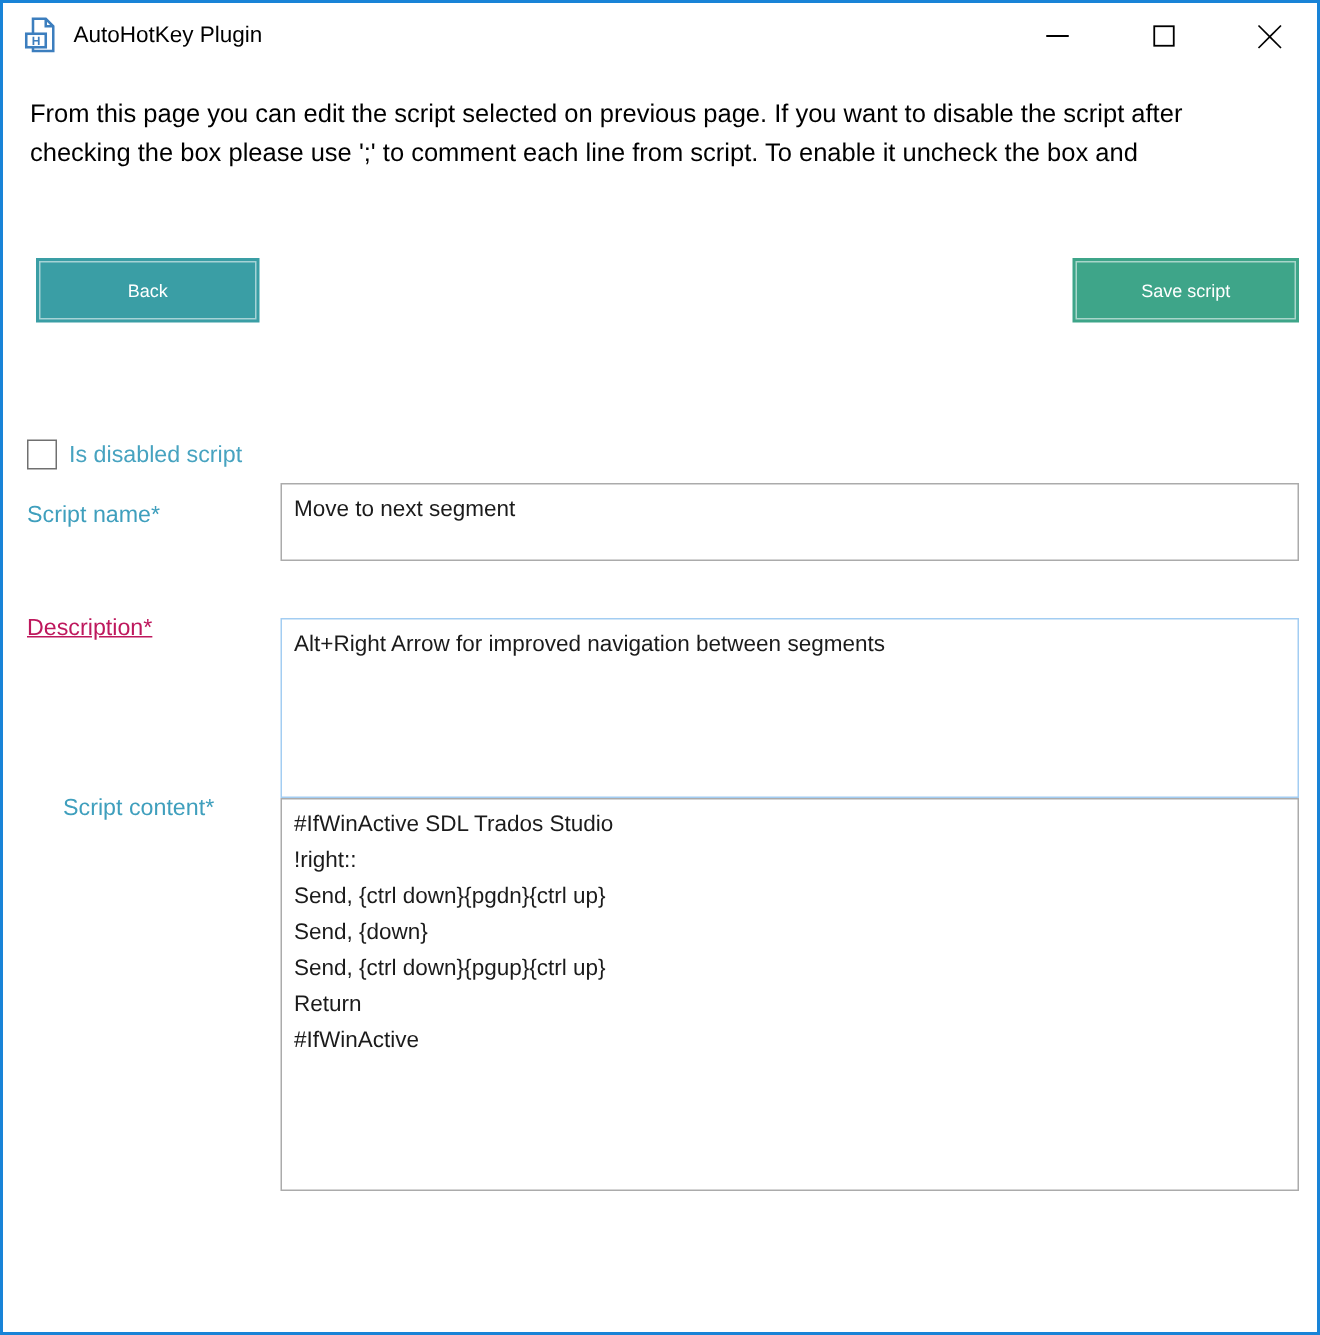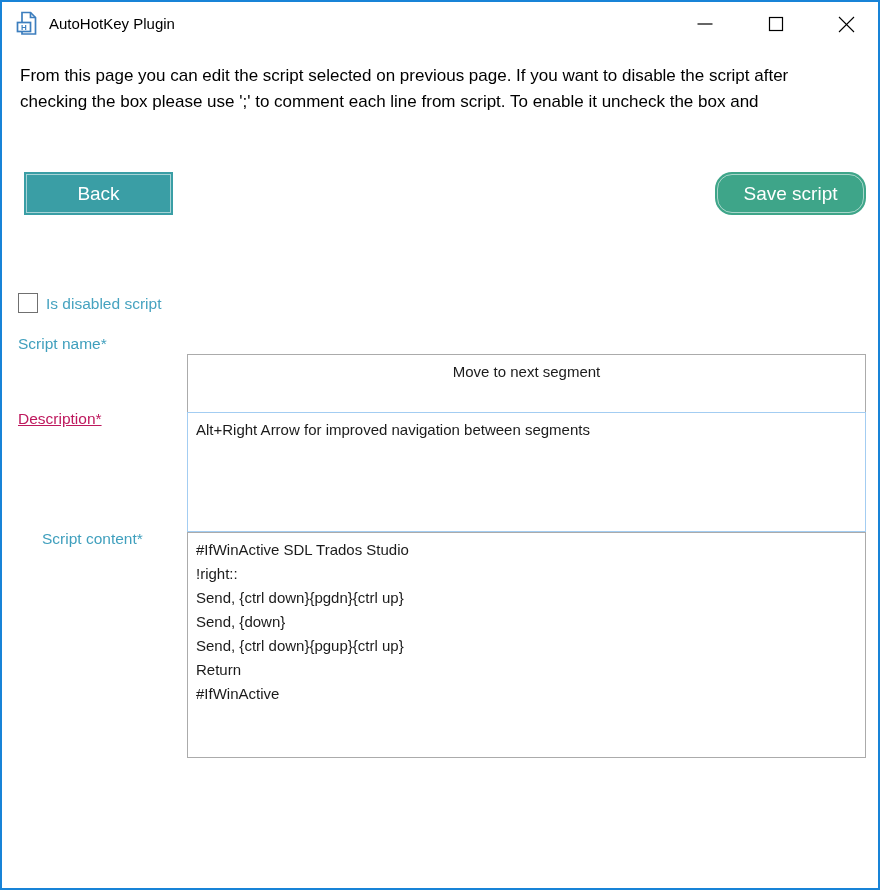--- a/index.html
+++ b/index.html
@@ -19,23 +19,23 @@
   .title-text { position:absolute; left:47px; top:0; height:44px; line-height:44px; font-size:15px; color:#000; }
   .winbtn { position:absolute; top:4px; width:46px; height:36px; display:flex; align-items:center; justify-content:center; background:transparent; border:none; cursor:default; }
   .winbtn-min   { left:680px; }
   .winbtn-max   { left:751px; }
   .winbtn-close { left:821px; }
 
   
   .instructions { position:absolute; left:18px; top:61px; width:848px; font-size:17px; font-weight:normal; color:#000; line-height:25.5px; }
 
   
-  .btn { position:absolute; top:170px; height:43px; border:none; color:#fff; font-family:"Liberation Sans", sans-serif; font-size:19px; outline:1px solid rgba(255,255,255,0.55); outline-offset:-3px; cursor:pointer; }
+  .btn { position:absolute; top:170px; height:43px; border:none; color:#fff; font-family:"Liberation Sans", sans-serif; font-size:12px; outline:1px solid rgba(255,255,255,0.55); outline-offset:-3px; cursor:pointer; }
   .btn-back { left:22px;  width:149px; background:#3a9ea5; }
-  .btn-save { left:713px; width:151px; background:#3ea589;border-radius:17px; }
+  .btn-save { left:713px; width:151px; background:#3ea589; }
 
   
   .checkbox { position:absolute; left:16px; top:291px; width:20px; height:20px; appearance:none; -webkit-appearance:none; background:#fff; border:1px solid #707070; margin:0; box-sizing:border-box; }
   .checkbox-label { position:absolute; left:44px; top:293px; font-size:15.5px; color:#47a3c0; }
 
   
   .field-label { position:absolute; left:16px; font-size:15.5px; color:#3f9fbd; }
   .lbl-name    { top:333px; }
   .lbl-desc    { top:408px; }
   .lbl-content { top:528px;margin-left:24px; }
@@ -44,23 +44,23 @@
     position:absolute; left:185px; width:679px;
     box-sizing:border-box;
     border:1px solid #ababab;
     font-family:"Liberation Sans", sans-serif;
     font-size:15px; color:#1b1b1b;
     padding:5px 8px;
     resize:none; overflow:hidden; outline:none;
     background:#fff;
     line-height:24px;
   }
-  .fld-name    { top:352px; height:71px;text-align:center;  }
+  .fld-name    { top:320px; height:52px;  }
   .fld-desc    { top:410px; height:120px; border-color:#a3cdf2; }
-  .fld-content { top:530px; height:226px; }
+  .fld-content { top:530px; height:262px; }
 </style>
 </head>
 <body>
 
 <div class="window" style="border-color: rgb(24, 131, 215);">
 
   <div class="titlebar">
     <svg class="app-icon" viewBox="0 0 27 27">
       <path d="M8 2.5 L16.5 2.5 L21.5 7.5 L21.5 24 L8 24 Z" fill="none" stroke="#3c7ebe" stroke-width="1.7"></path>
       <path d="M16.5 2.5 L16.5 7.5 L21.5 7.5" fill="none" stroke="#3c7ebe" stroke-width="1.7"></path>

